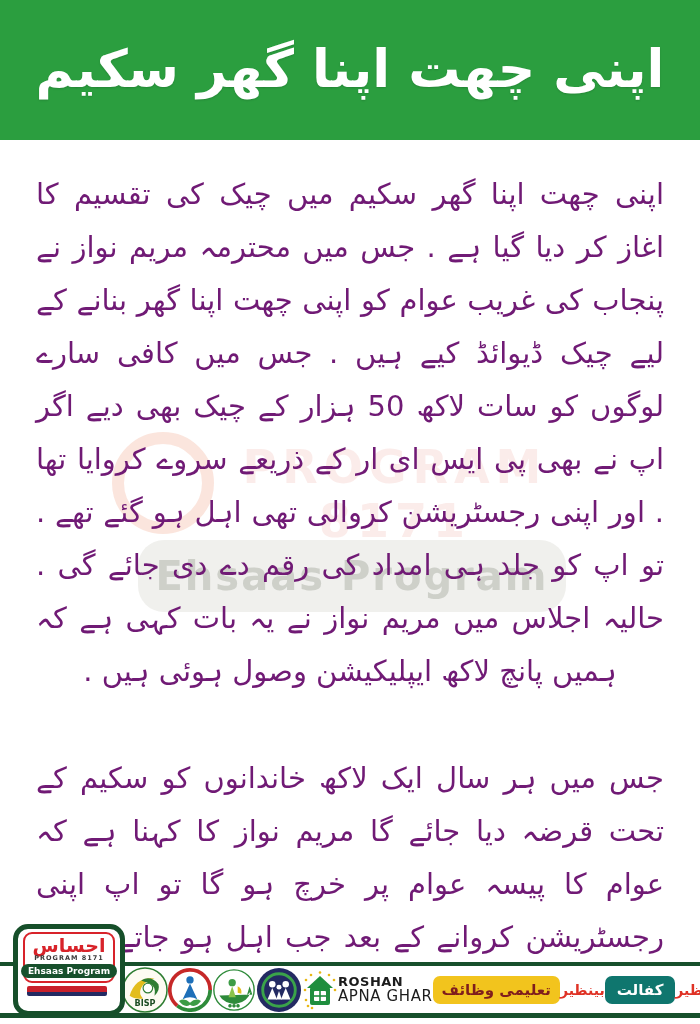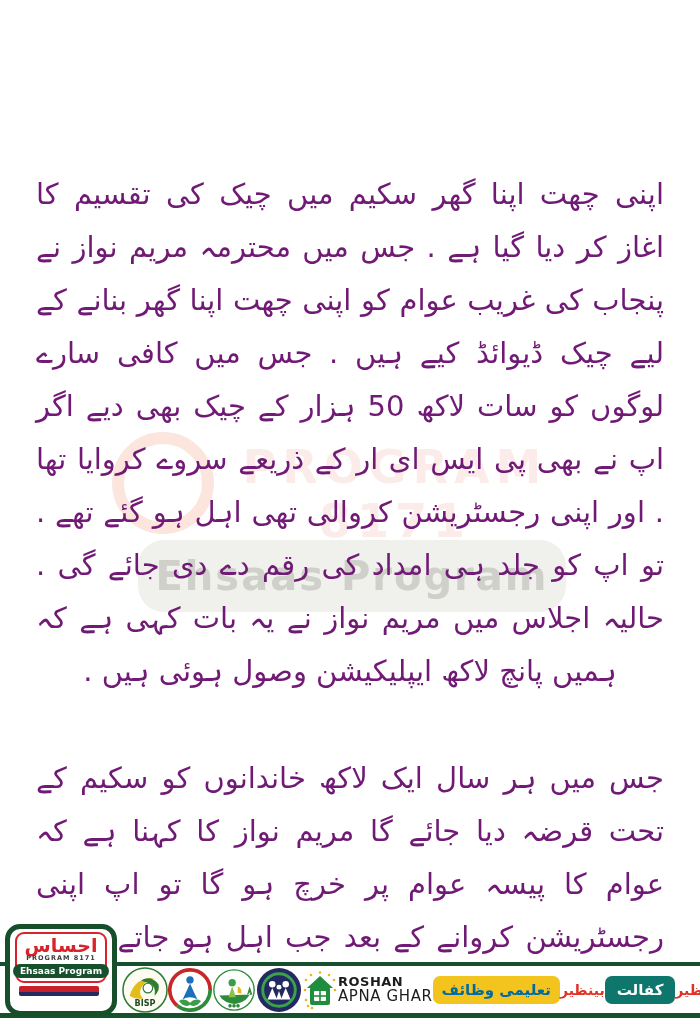--- a/index.html
+++ b/index.html
@@ -47,21 +47,21 @@
   }
   .para-1{margin-bottom:54px;}
   
   .footer-bar{
     position:absolute;left:0;right:0;top:962px;height:56px;box-sizing:border-box;
     background:#ffffff;border-top:4px solid #17502c;border-bottom:5px solid #17502c;
     display:flex;align-items:center;justify-content:space-between;
     padding:0 6px 0 122px;z-index:2;
   }
   .ehsaas-box{
-    position:absolute;left:5px;top:924px;width:112px;height:92px;box-sizing:border-box;
+    position:absolute;left:13px;top:924px;width:112px;height:92px;box-sizing:border-box;
     background:#ffffff;border:5px solid #164f2a;border-radius:15px;z-index:3;
     padding:3px 5px 2px 5px;
   }
   .ehsaas-inner{
     box-sizing:border-box;border:2px solid #d8232a;border-radius:9px;
     padding:1px 2px 3px 2px;display:flex;flex-direction:column;align-items:center;
   }
   .ehsaas-urdu{color:#d8232a;font-size:19px;font-weight:bold;line-height:20px;direction:rtl;}
   .ehsaas-program-8171{color:#3a3a3a;font-size:6.5px;font-weight:bold;letter-spacing:1px;margin-top:-1px;}
   .ehsaas-pill{
@@ -73,32 +73,35 @@
   .ehsaas-ribbon .r2{height:4px;background:#232a62;border-radius:0 0 2px 2px;}
   .logo-circle{flex:0 0 auto;display:block;}
   .roshan{display:flex;align-items:center;flex:0 0 auto;}
   .roshan-text{margin-left:0;line-height:1;}
   .roshan-l1{font-size:13px;font-weight:bold;color:#1c1c1c;letter-spacing:.5px;}
   .roshan-l2{font-size:15px;font-weight:normal;color:#1c1c1c;letter-spacing:.6px;margin-top:1px;}
   .badge{
     flex:0 0 auto;border-radius:7px;font-weight:bold;direction:rtl;white-space:nowrap;
     display:flex;align-items:center;justify-content:center;
   }
-  .badge-yellow{background:#f2c41d;color:#0369a1;font-size:15px;padding:5px 9px;}
+  .badge-yellow{background:#f2c41d;color:#7f1d1d;font-size:15px;padding:5px 9px;}
   .badge-green{background:#0f766e;color:#ffffff;font-size:15px;padding:5px 12px;}
   .benazir-text{
     flex:0 0 auto;color:#df३225;color:#df3225;font-size:14px;font-weight:bold;
     direction:rtl;white-space:nowrap;
   }
 </style>
 </head>
 <body>
 
 <div class="page">
 
+  <div class="header">
+    <div class="header-title">اپنی چھت اپنا گھر سکیم</div>
+  </div>
 
   <div class="watermark">
     <div class="wm-ring"></div>
     <div class="wm-program">PROGRAM 8171</div>
     <div class="wm-ehsaas-box">
       <span class="wm-ehsaas-text">Ehsaas Program</span>
     </div>
   </div>
 
   <div class="body-text">

